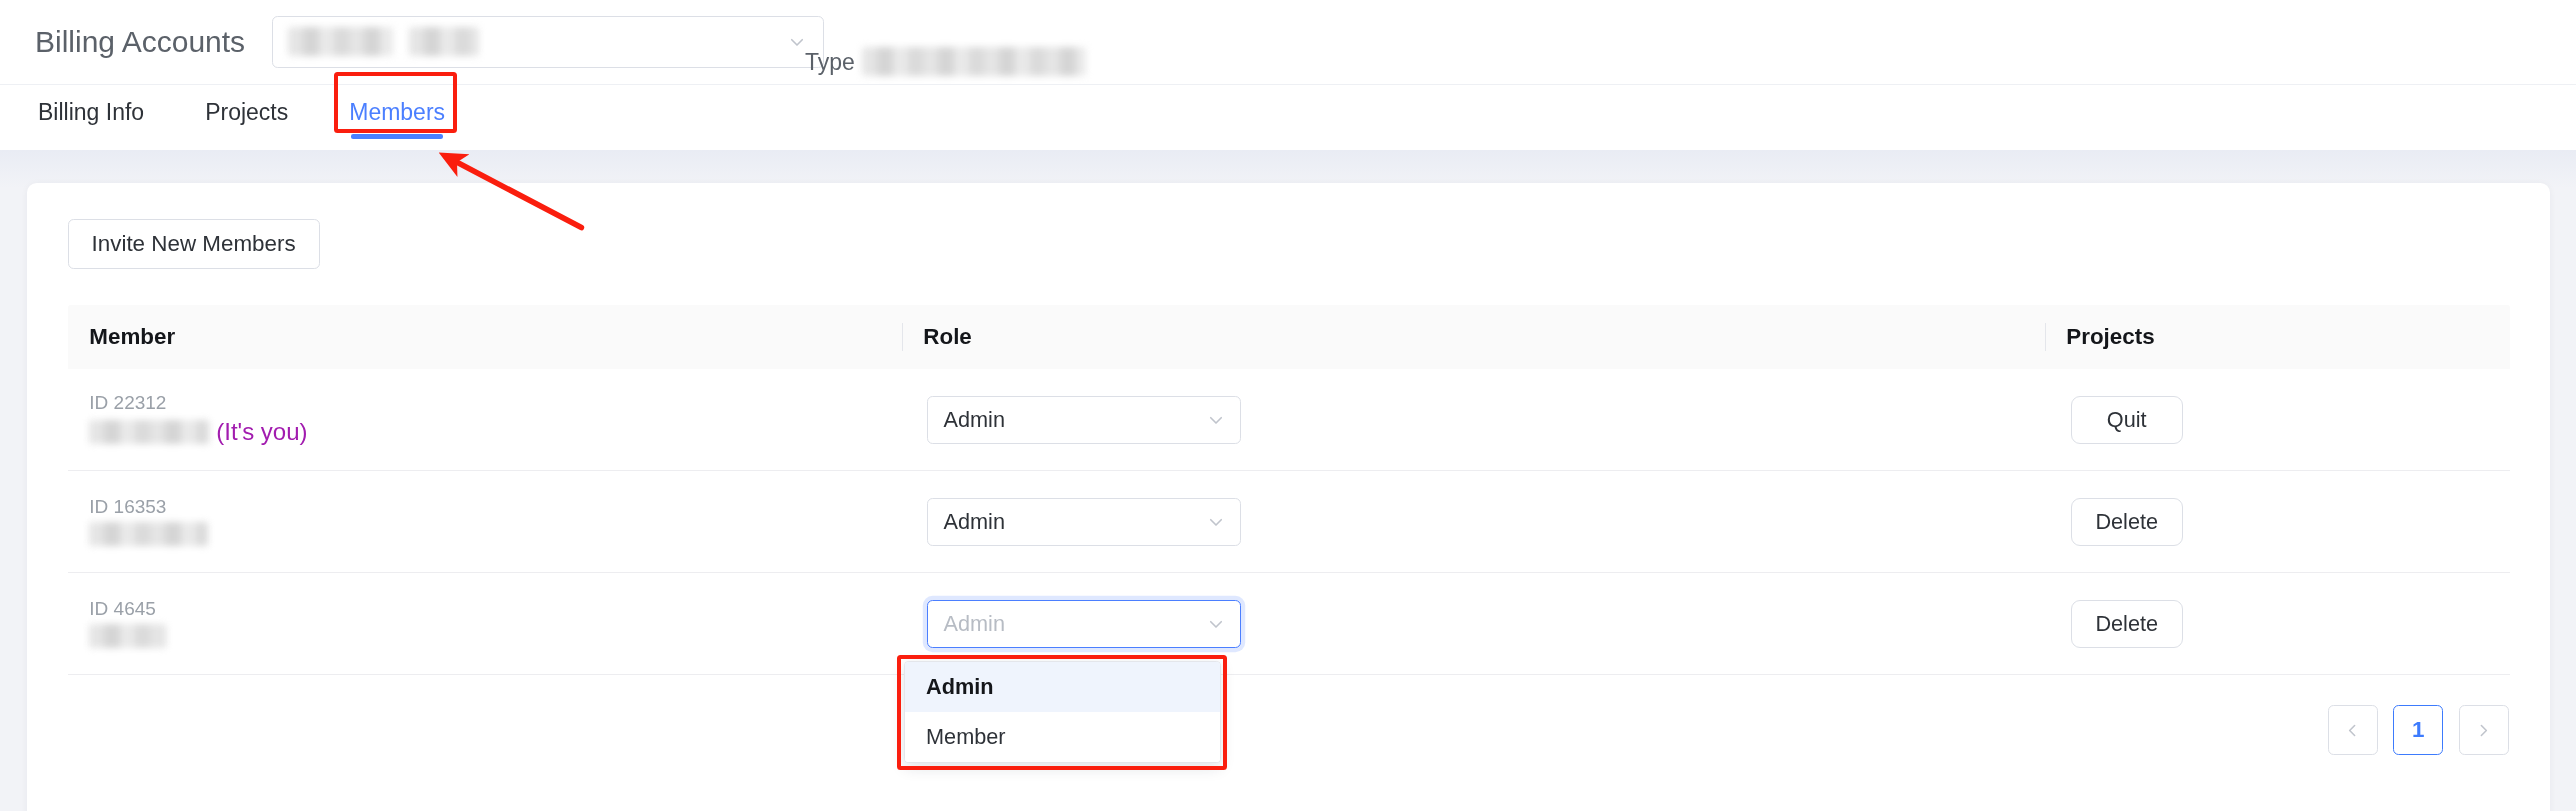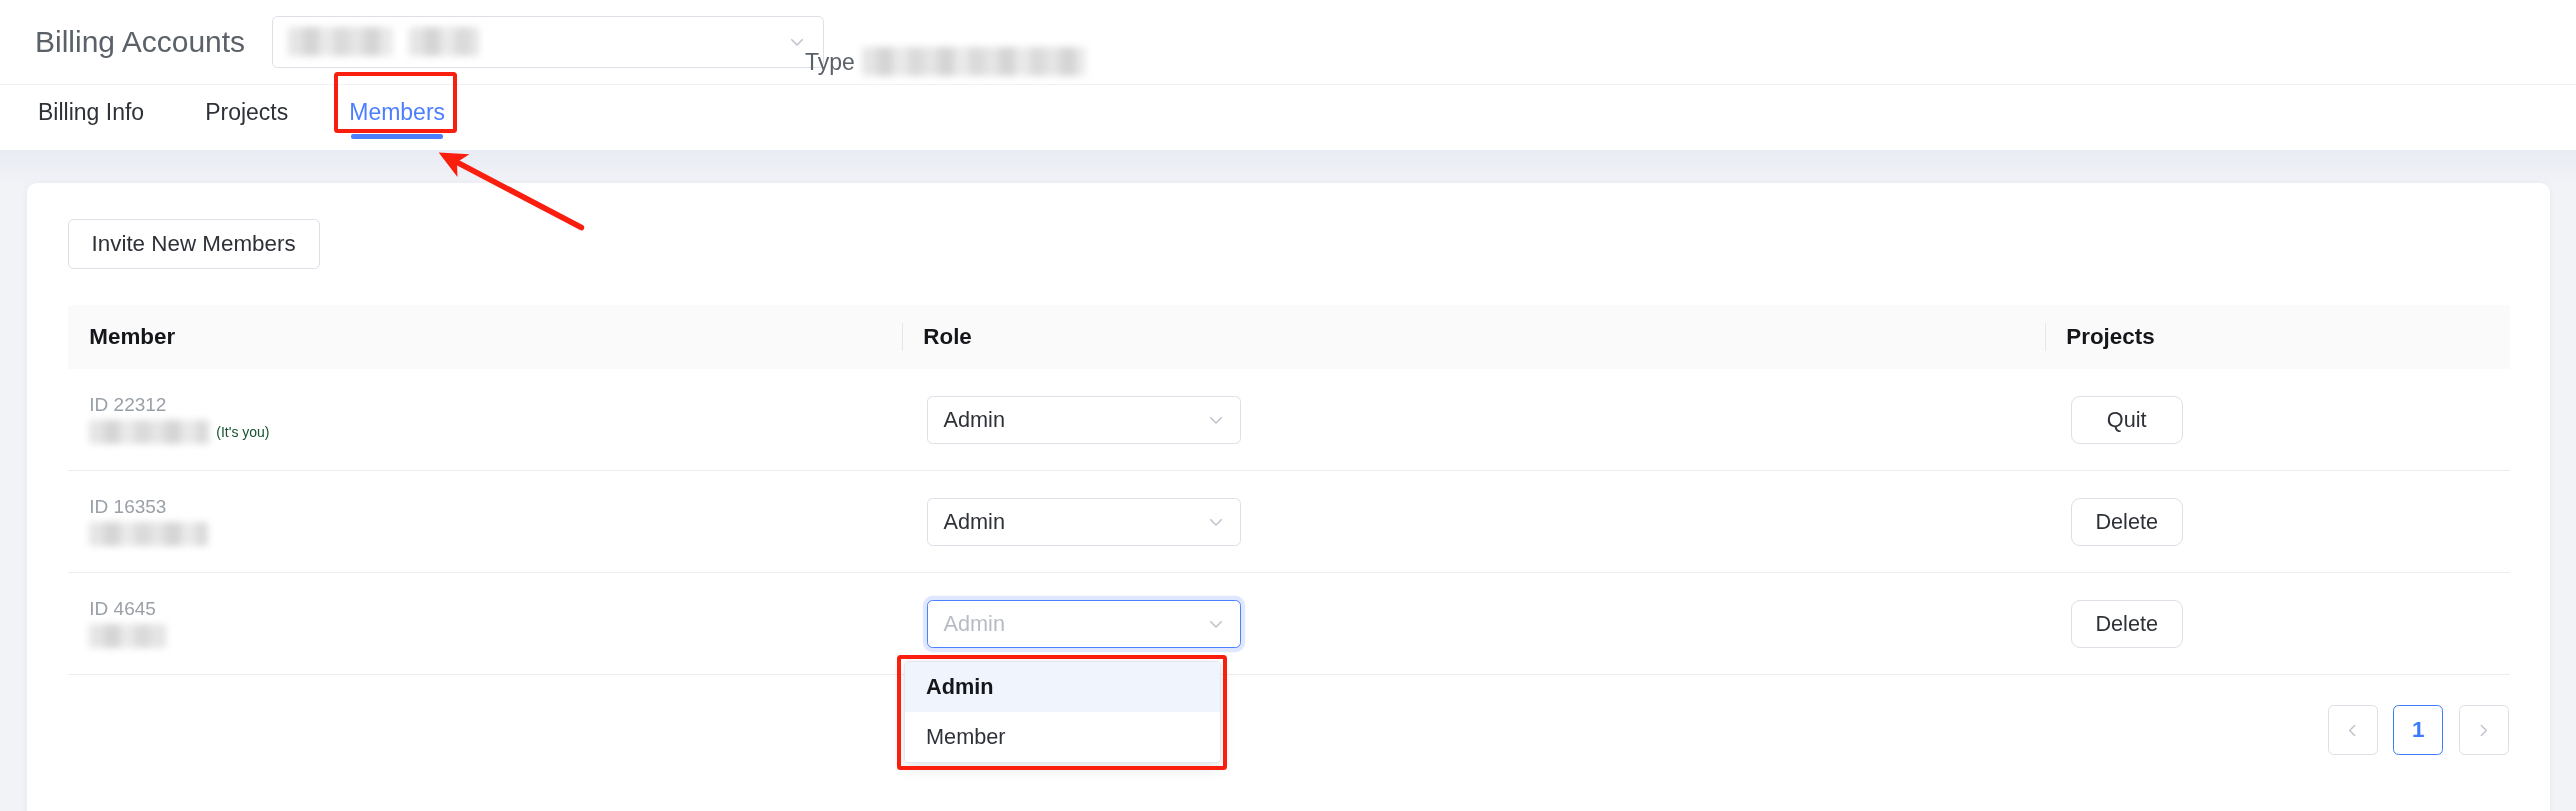--- a/index.html
+++ b/index.html
@@ -256,22 +256,22 @@
     display: flex;
     align-items: center;
   }
 
   .name-blur { height: 24px; border-radius: 2.8px; }
   .name-blur-1 { width: 120px; }
   .name-blur-2 { width: 119px; }
   .name-blur-3 { width: 77px; }
 
   .its-you {
-    font-size: 14px;
-    color: #14532d;
+    font-size: 24px;
+    color: #a21caf;
     margin-left: 7px;
     white-space: nowrap;
   }
 
   
   .role-select {
     position: relative;
     width: 314px;
     height: 48px;
     border: 1.4px solid #dcdfe6;

